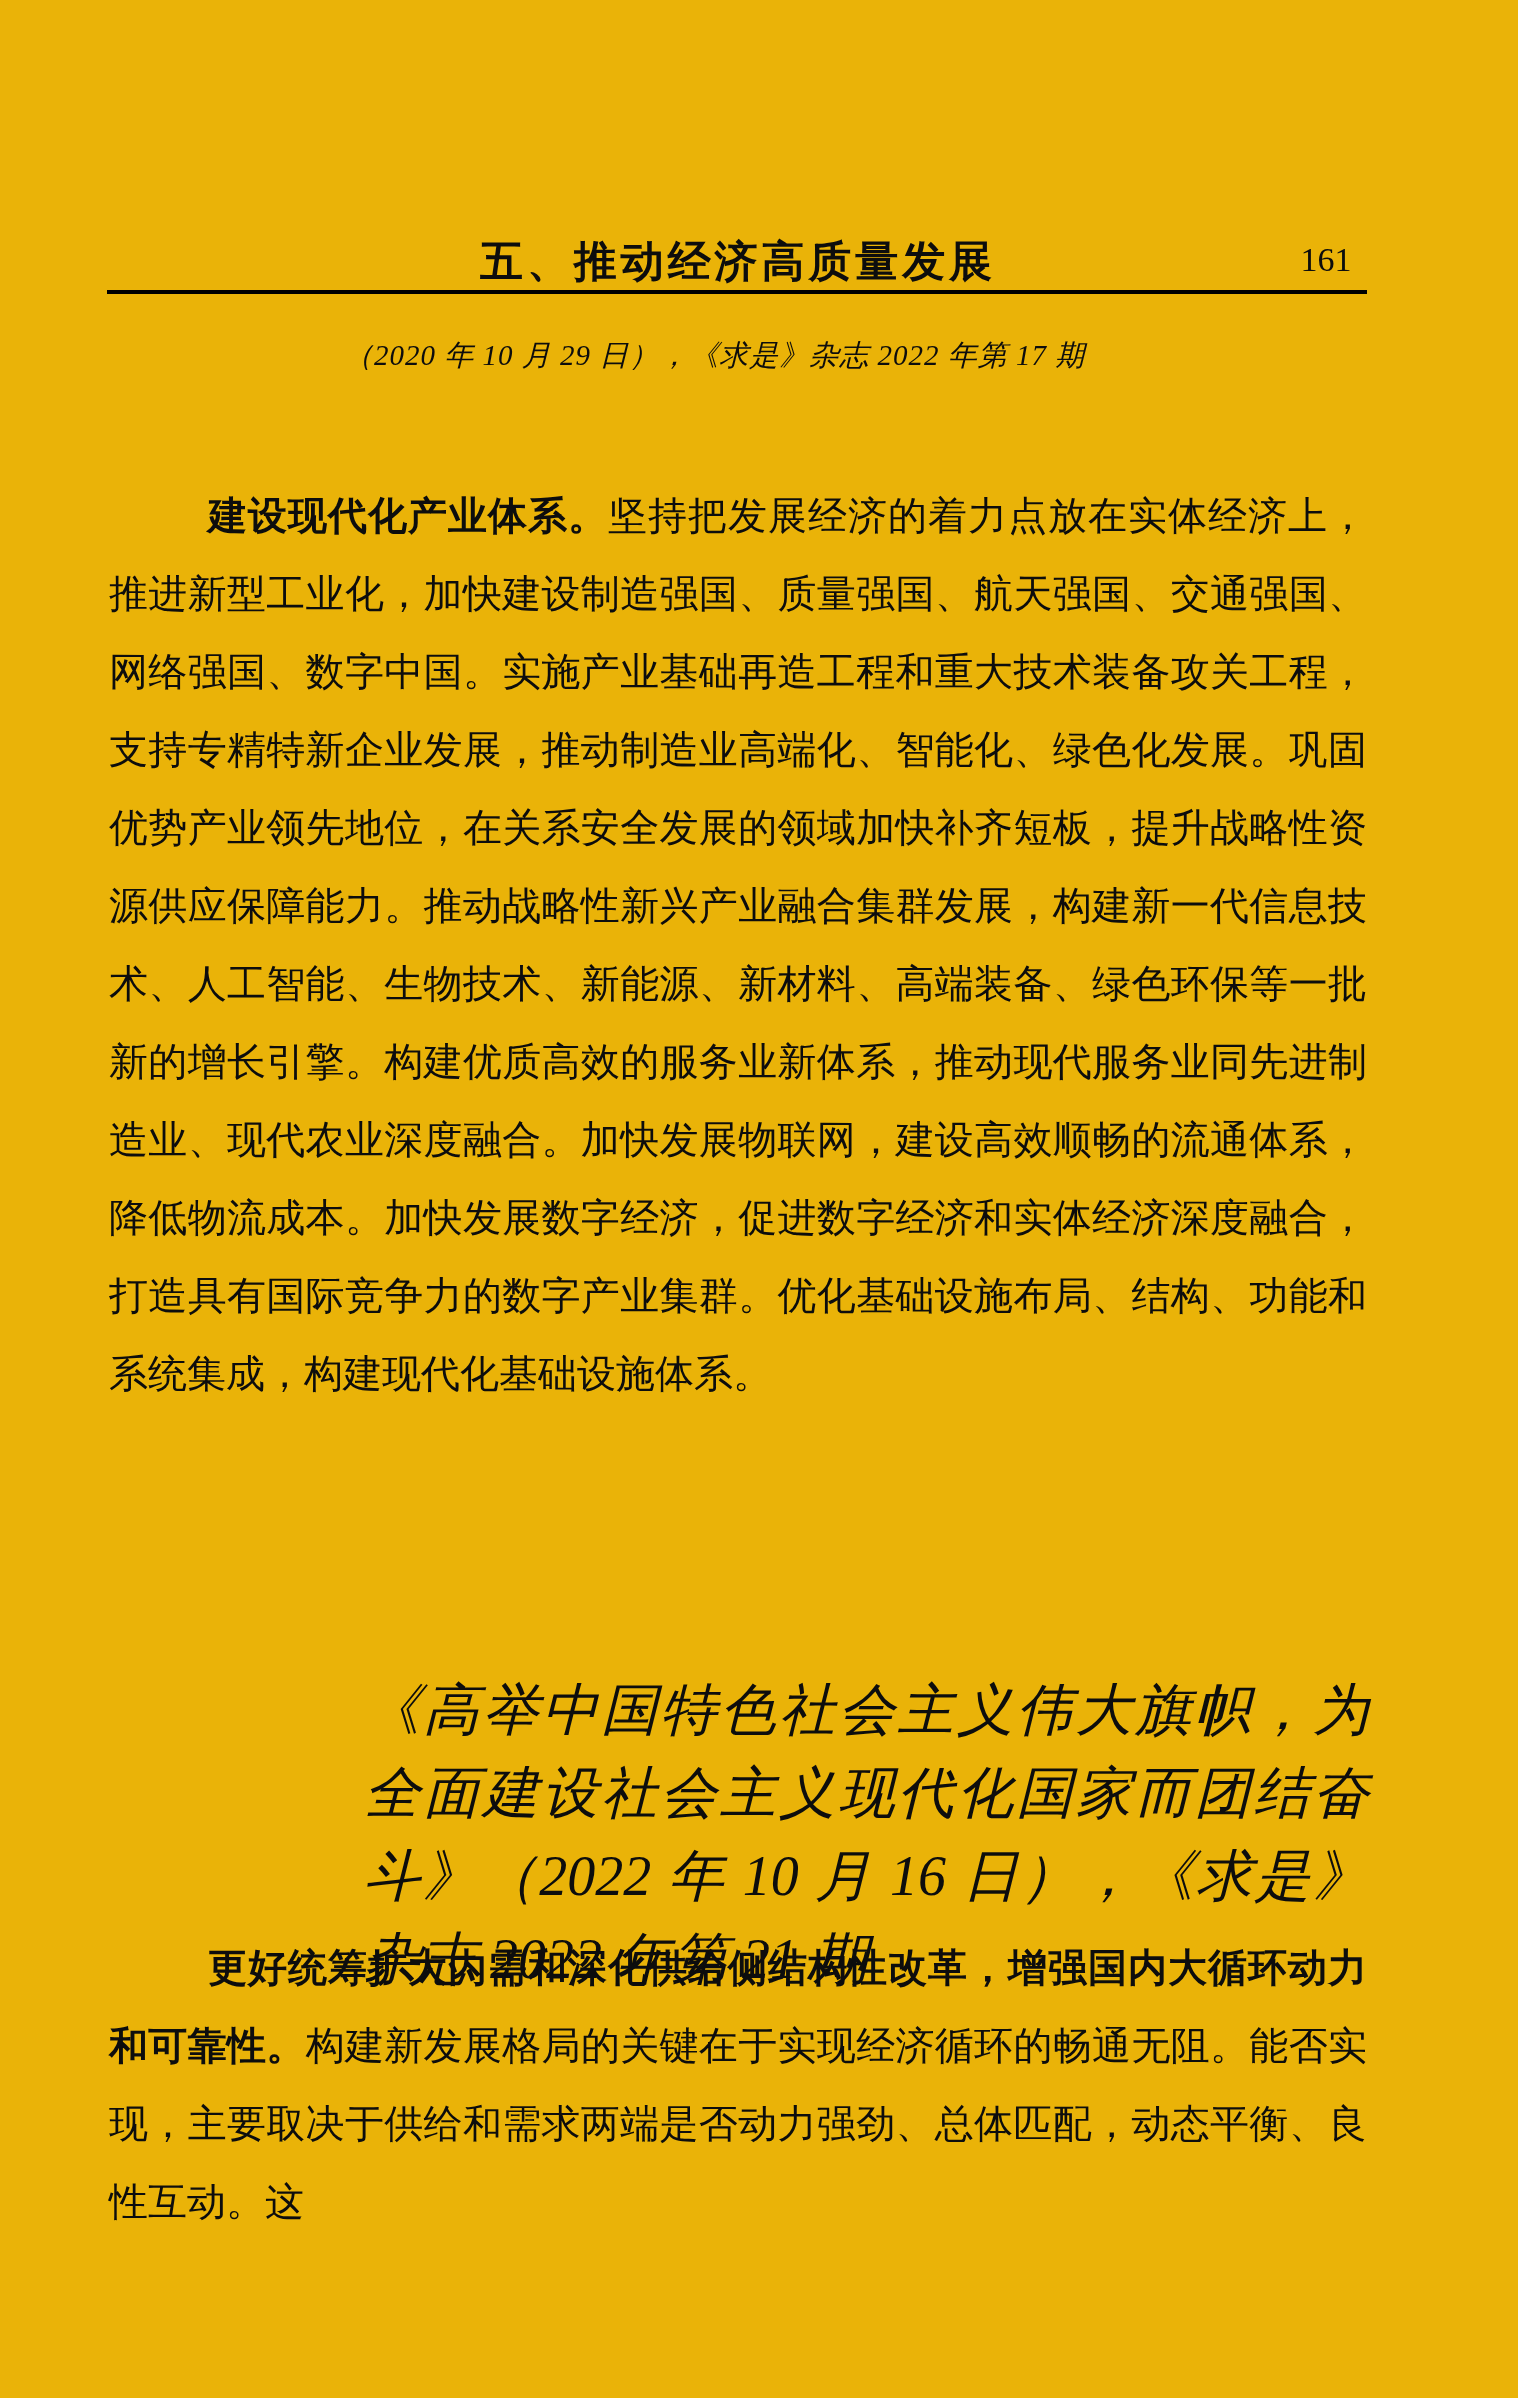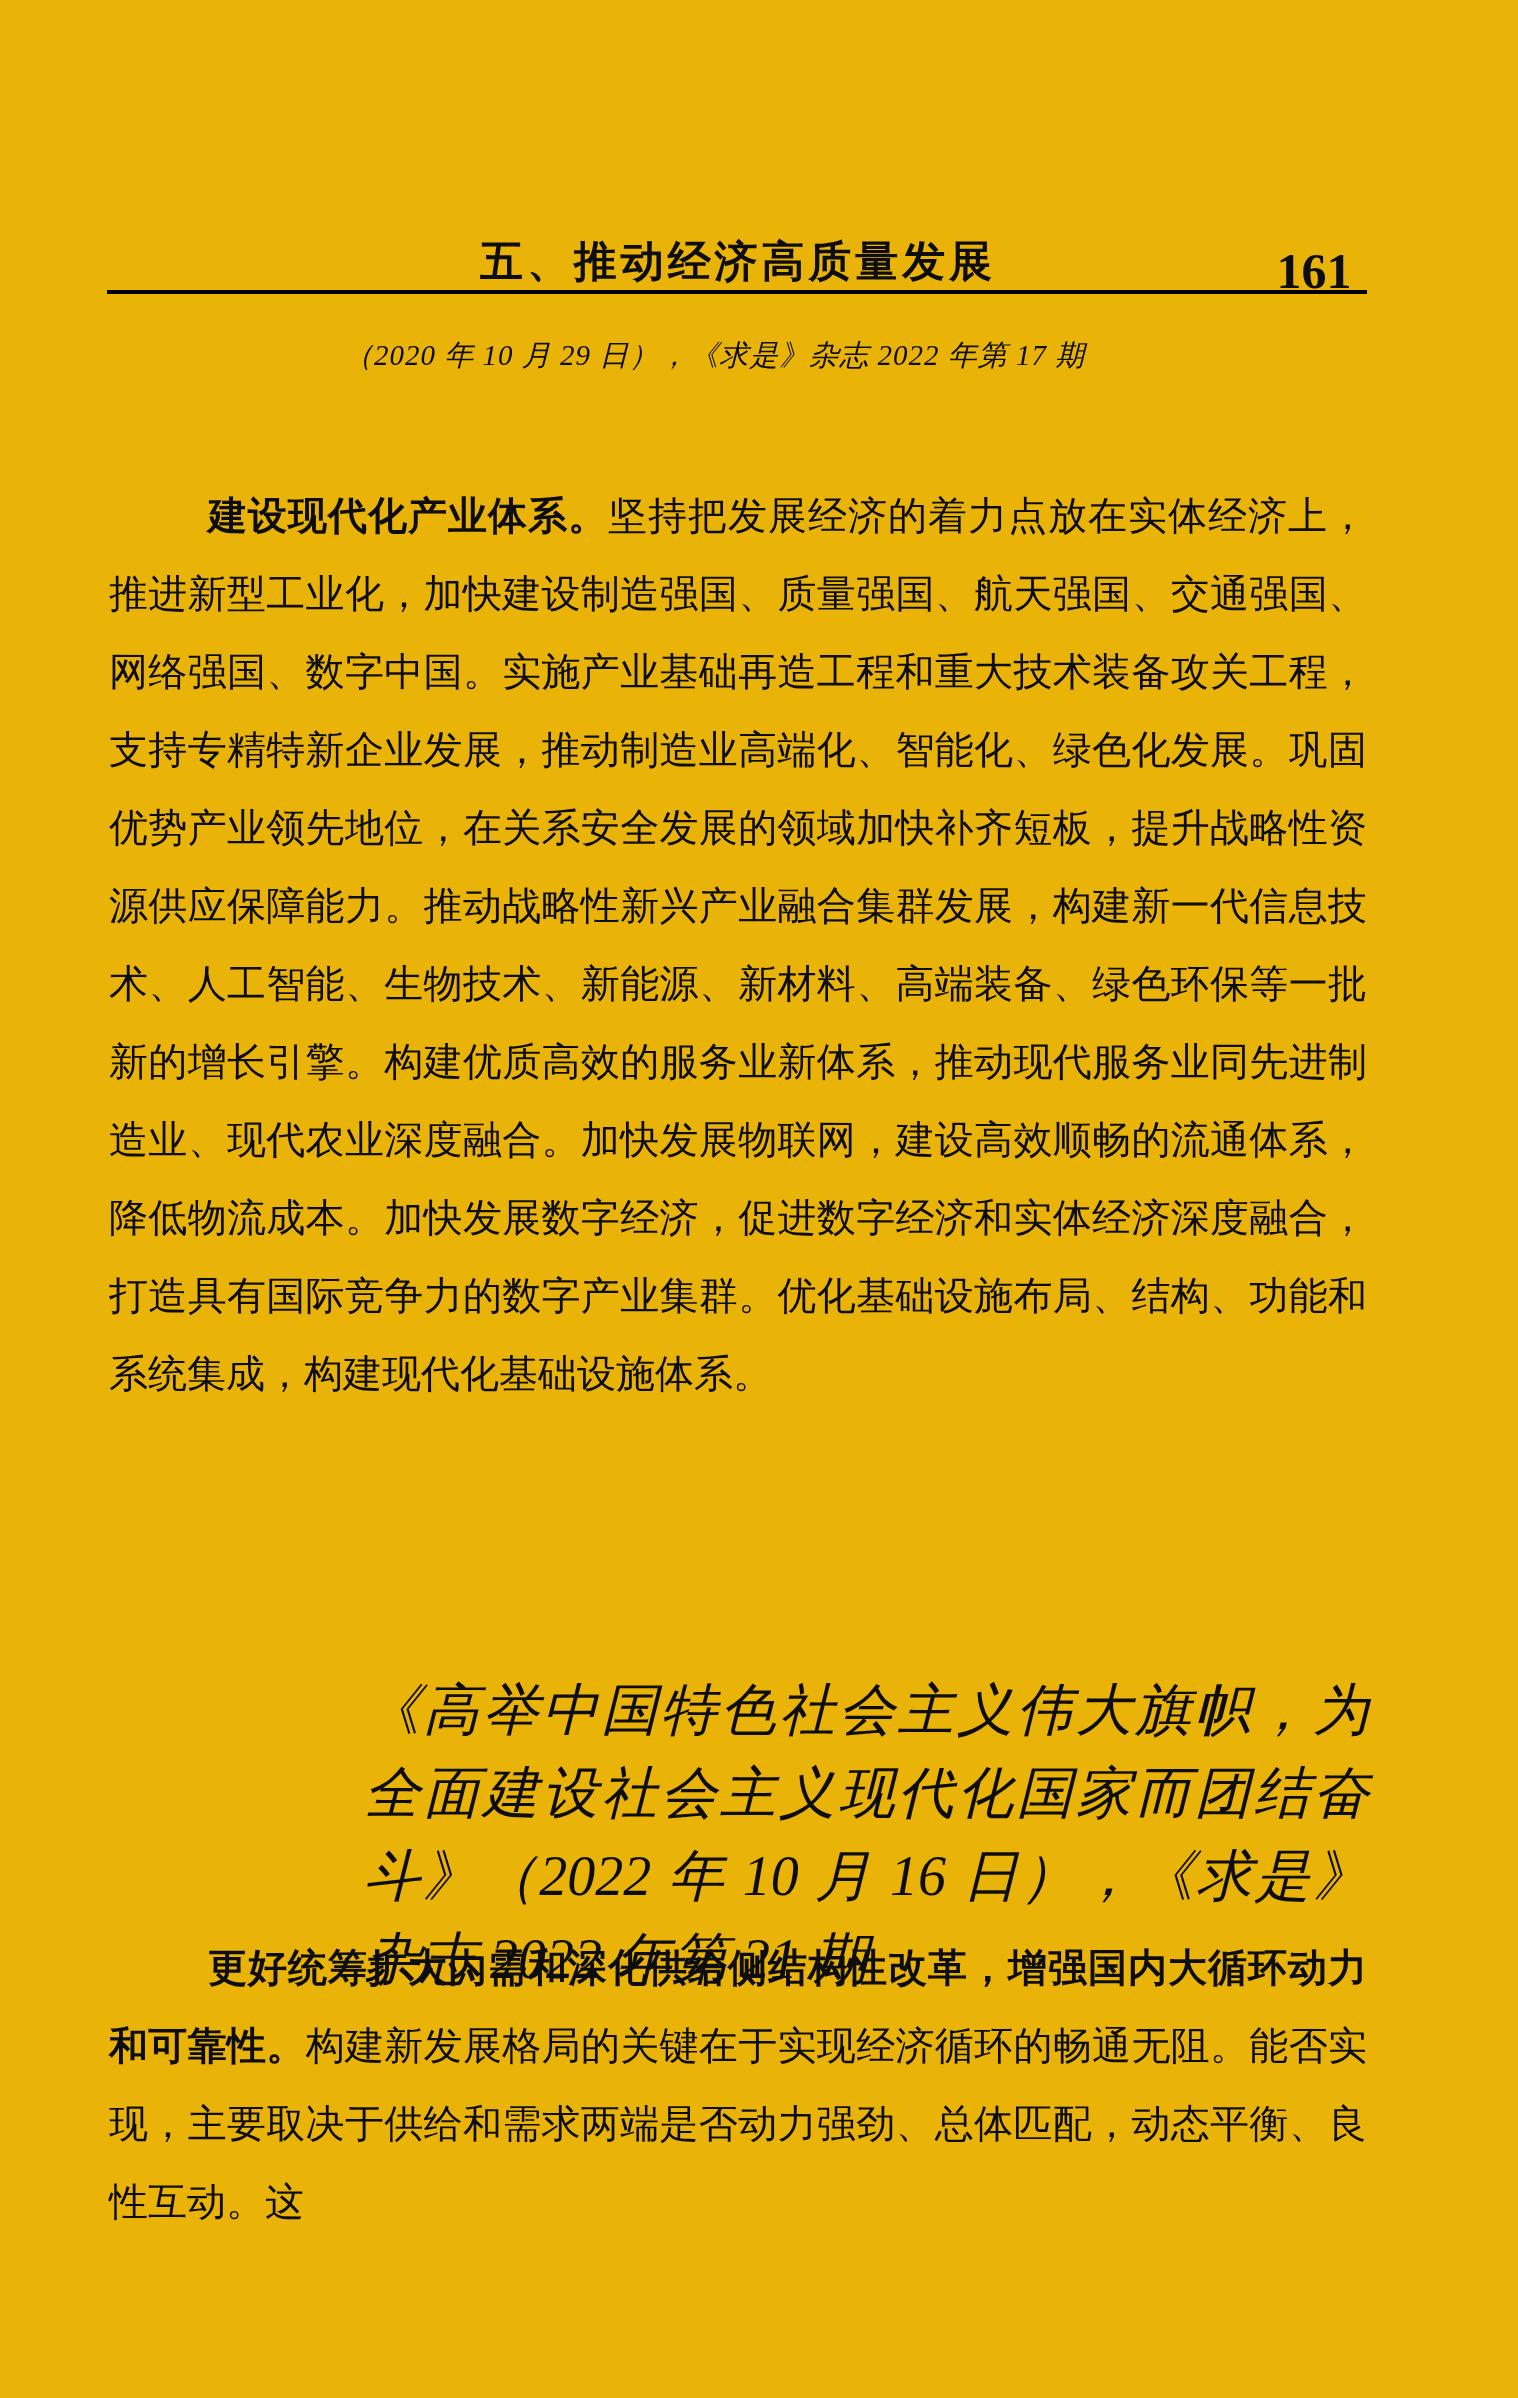--- a/index.html
+++ b/index.html
@@ -16,21 +16,21 @@
     width:1258px; height:56px;
   }
   .chapter-title {
     text-align:center;
     font-size:43px; font-weight:bold;
     letter-spacing:3.9px; line-height:56px;
     white-space:nowrap;
   }
   .page-number {
     position:absolute; top:-1.9px; right:15.5px;
-    font-size:50px; font-weight:bold; line-height:56px;margin-top:11px;
+    font-size:34px; font-weight:normal; line-height:56px;
   }
   .rule {
     position:absolute; top:290px; left:107px;
     width:1260px; height:3.9px; background:#000000;
   }
   .cite { font-style:italic; color:#0d0d0d; }
   .cite-top {
     position:absolute; top:326px; left:344px;
     font-size:29px; line-height:58px; letter-spacing:1px;
     white-space:nowrap;

